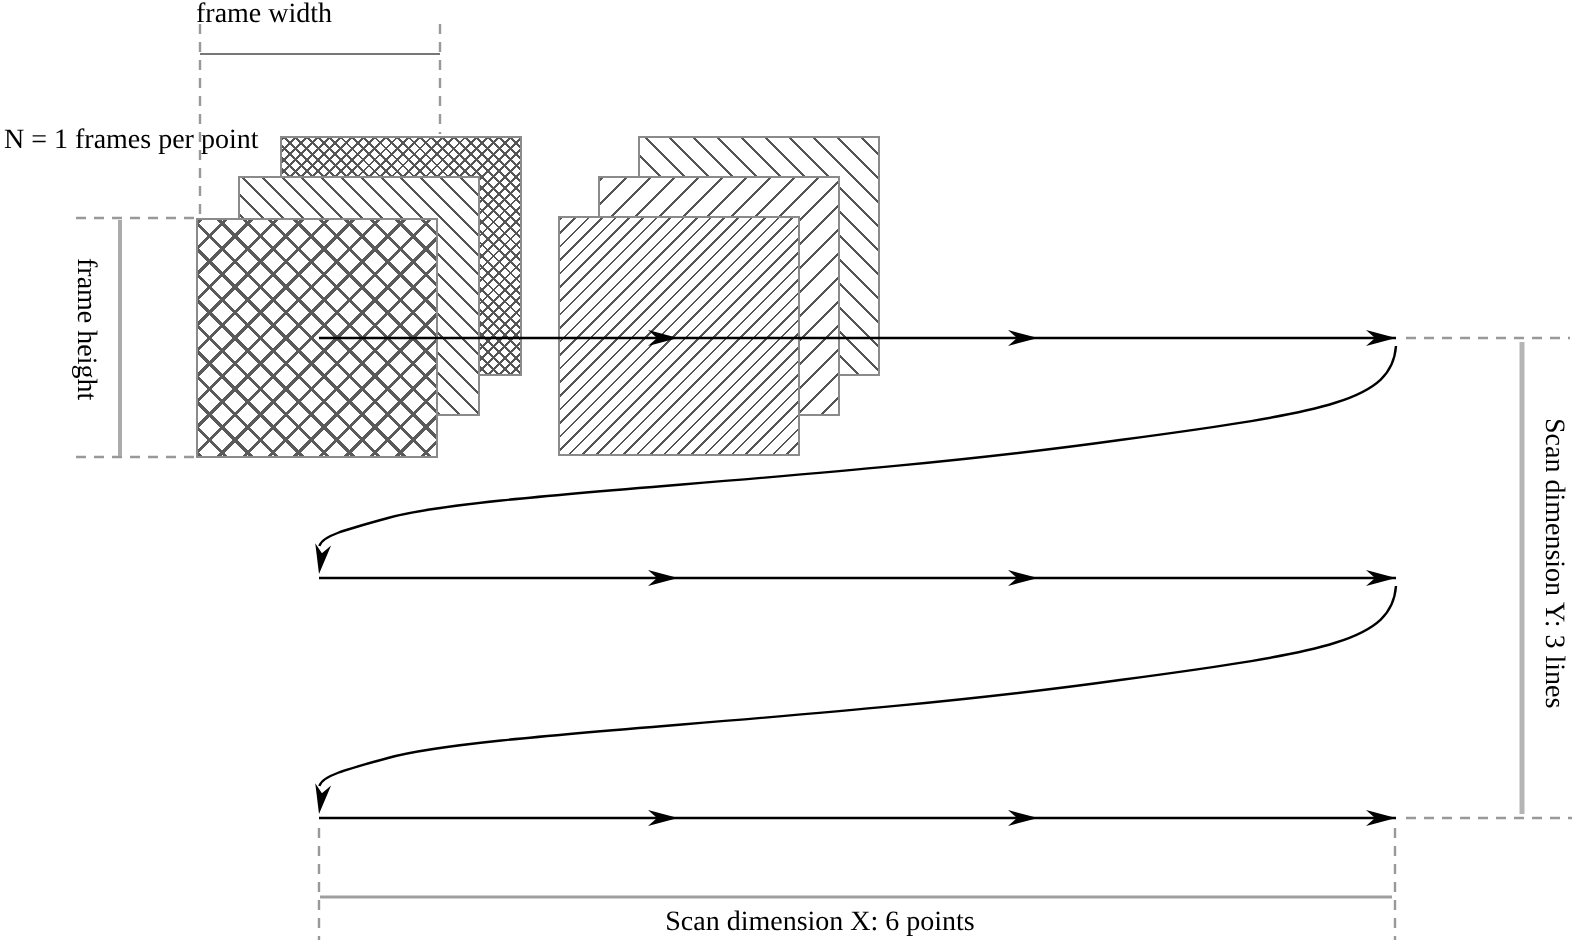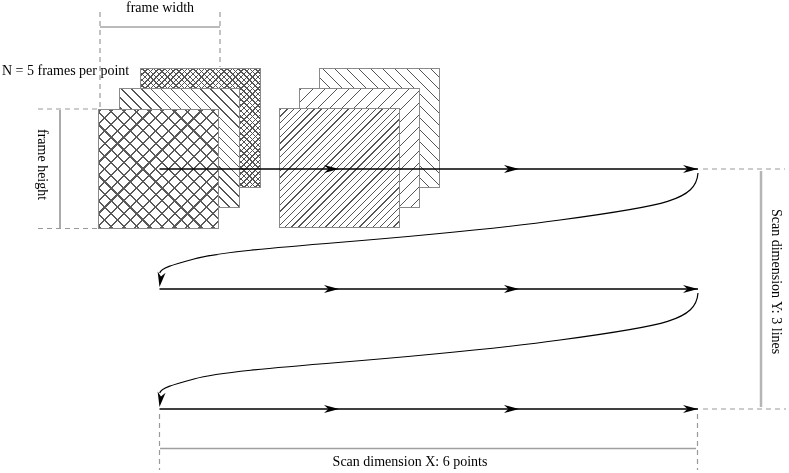--- a/index.html
+++ b/index.html
@@ -84,22 +84,22 @@
       <path d="M0 0 L-15 -4 L-10.5 0 L-15 4 Z" transform="translate(519,289)"></path>
       <path d="M0 0 L-15 -4 L-10.5 0 L-15 4 Z" transform="translate(698,289)"></path>
 
       <path d="M0 0 L-4 -15 L0 -10.5 L4 -15 Z" transform="translate(159.5,407) rotate(8)"></path>
       <path d="M0 0 L-15 -4 L-10.5 0 L-15 4 Z" transform="translate(339,409)"></path>
       <path d="M0 0 L-15 -4 L-10.5 0 L-15 4 Z" transform="translate(519,409)"></path>
       <path d="M0 0 L-15 -4 L-10.5 0 L-15 4 Z" transform="translate(698,409)"></path>
     </g>
   </svg>
 
-  <div class="label" style="left:98px;top:0px;width:124px;text-align:center;">frame width</div>
+  <div class="label" style="left:98px;top:0px;width:124px;">frame width</div>
 
-  <div class="label" style="left:2px;top:63px;">N = 5 frames per point</div>
+  <div class="label" style="left:2px;top:63px;">N = 1 frames per point</div>
 
   <div class="label vlabel" style="left:34px;top:129px;">frame height</div>
 
   <div class="label vlabel" style="left:768px;top:209px;">Scan dimension Y: 3 lines</div>
 
   <div class="label" style="left:260px;top:454px;width:300px;text-align:center;">Scan dimension X: 6 points</div>
 </div>
 
 </body></html>

